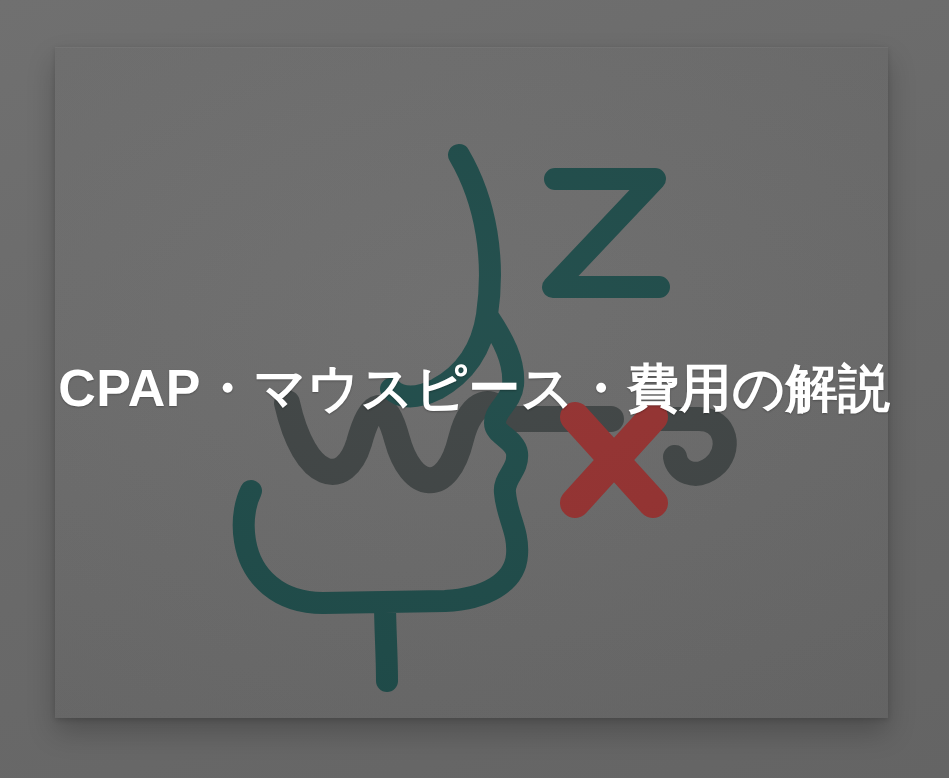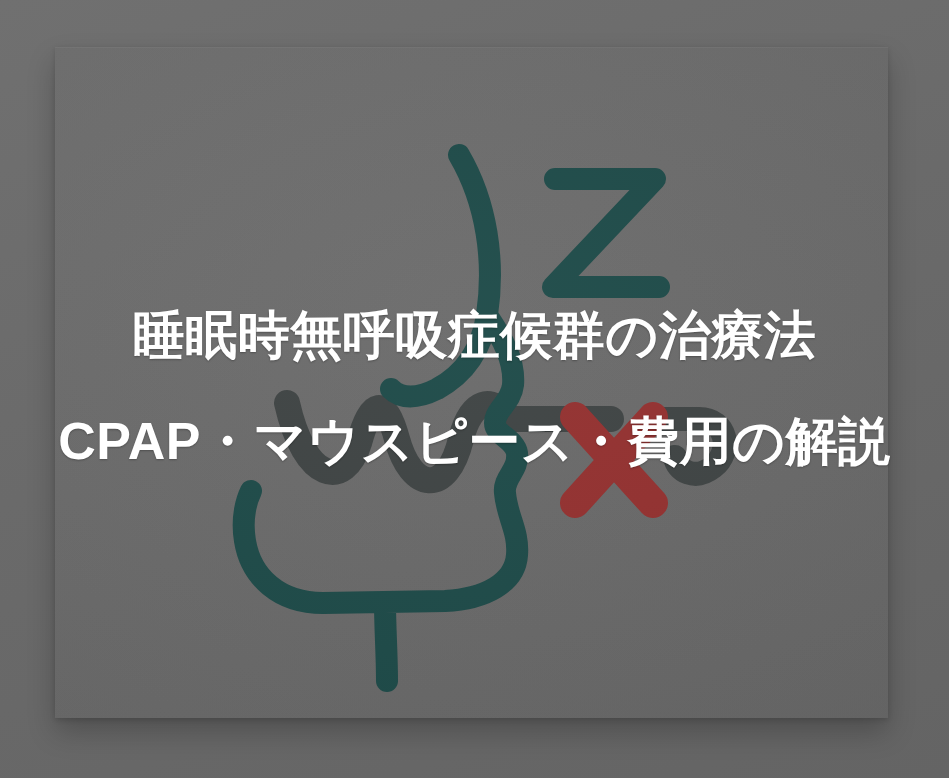--- a/index.html
+++ b/index.html
@@ -130,17 +130,16 @@
                  C 330 580, 332 608, 332 634"></path>
 
         <path class="stroke-teal" stroke-width="22" d="M 500 132 L 600 132 L 498 240 L 604 240"></path>
 
       </svg>
     </div>
 
   </div>
 
   <div id="textwrap">
-    <div id="title">睡眠時無呼吸症候群の治療法</div>
     <div id="subtitle">CPAP・マウスピース・費用の解説</div>
   </div>
 
 </div>
 
 </body></html>

